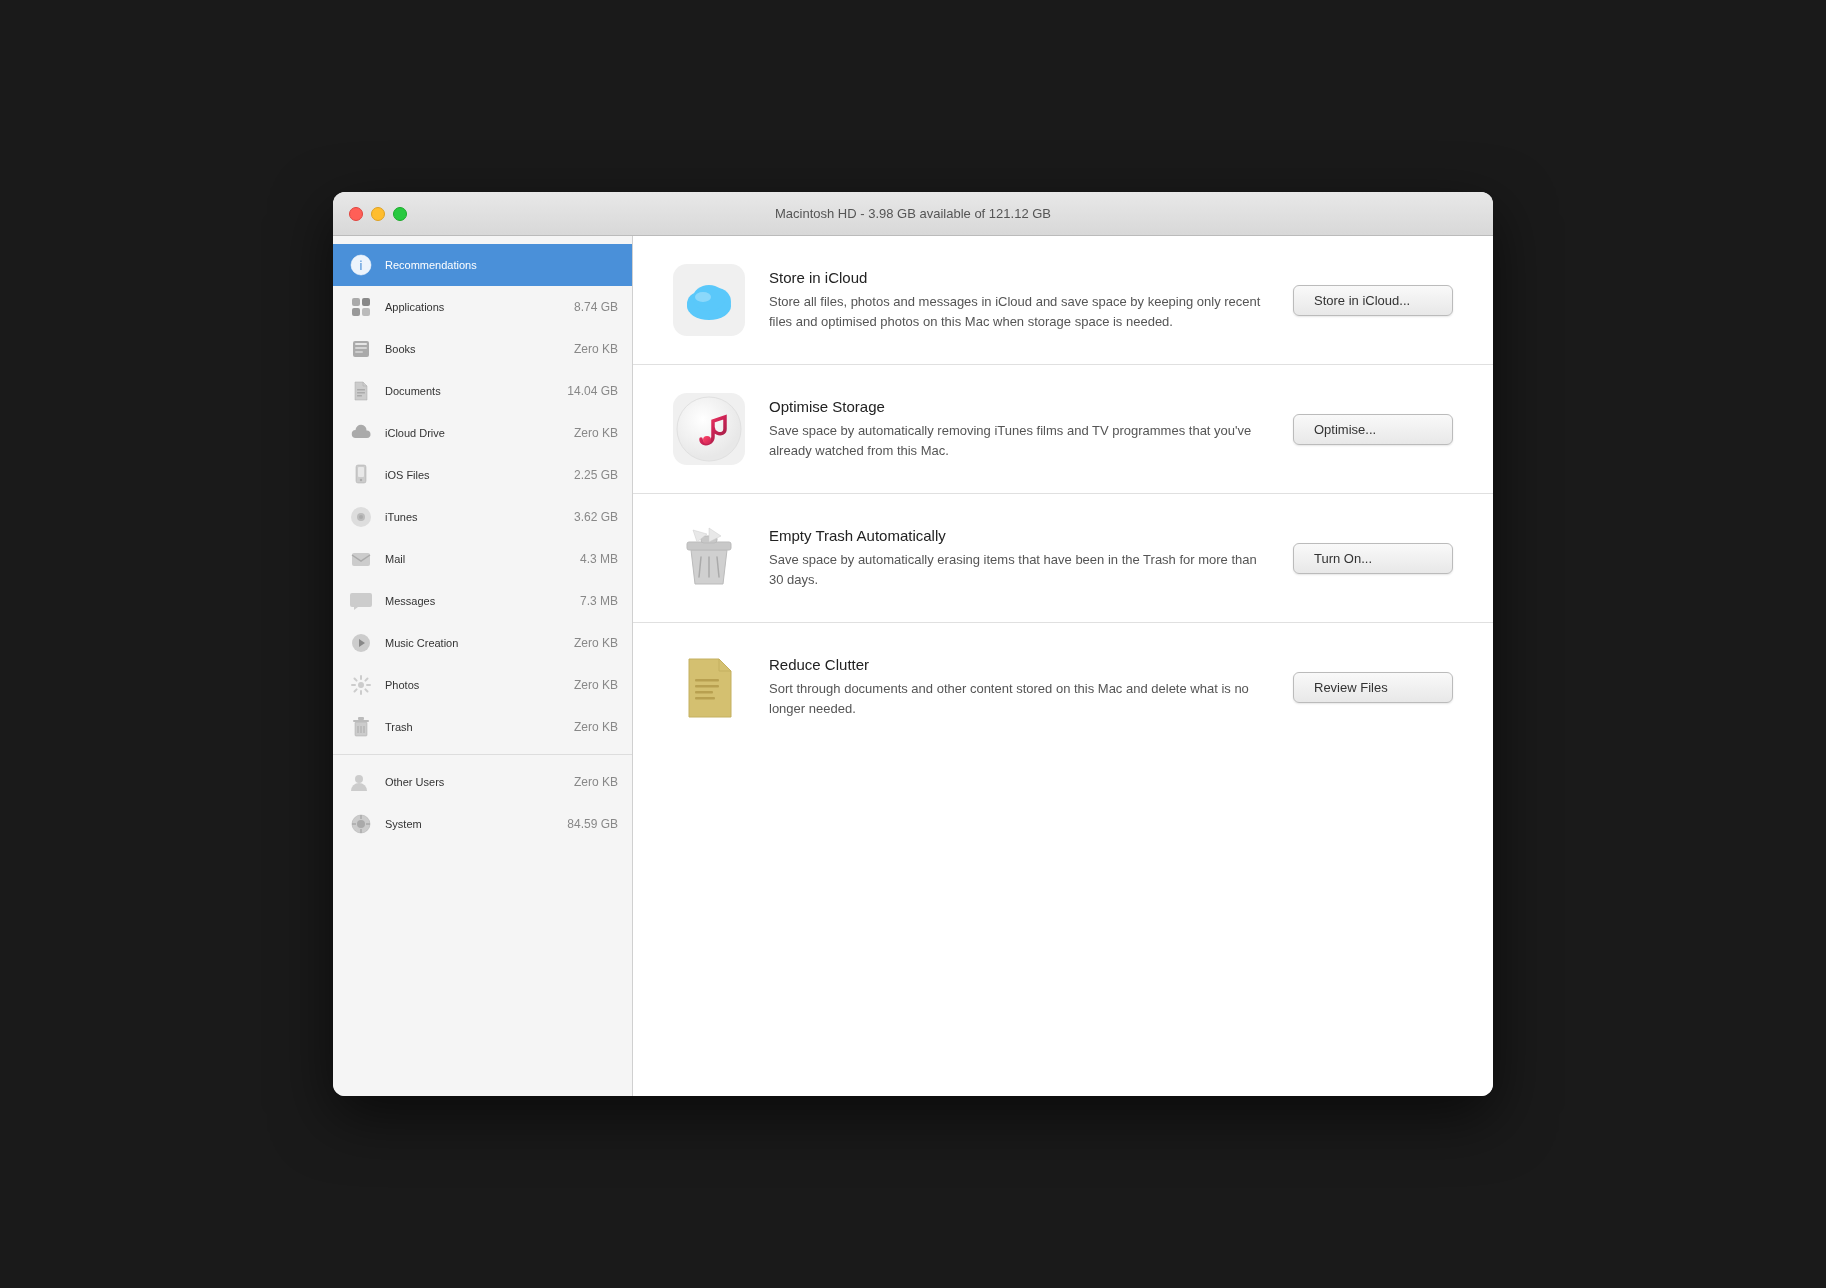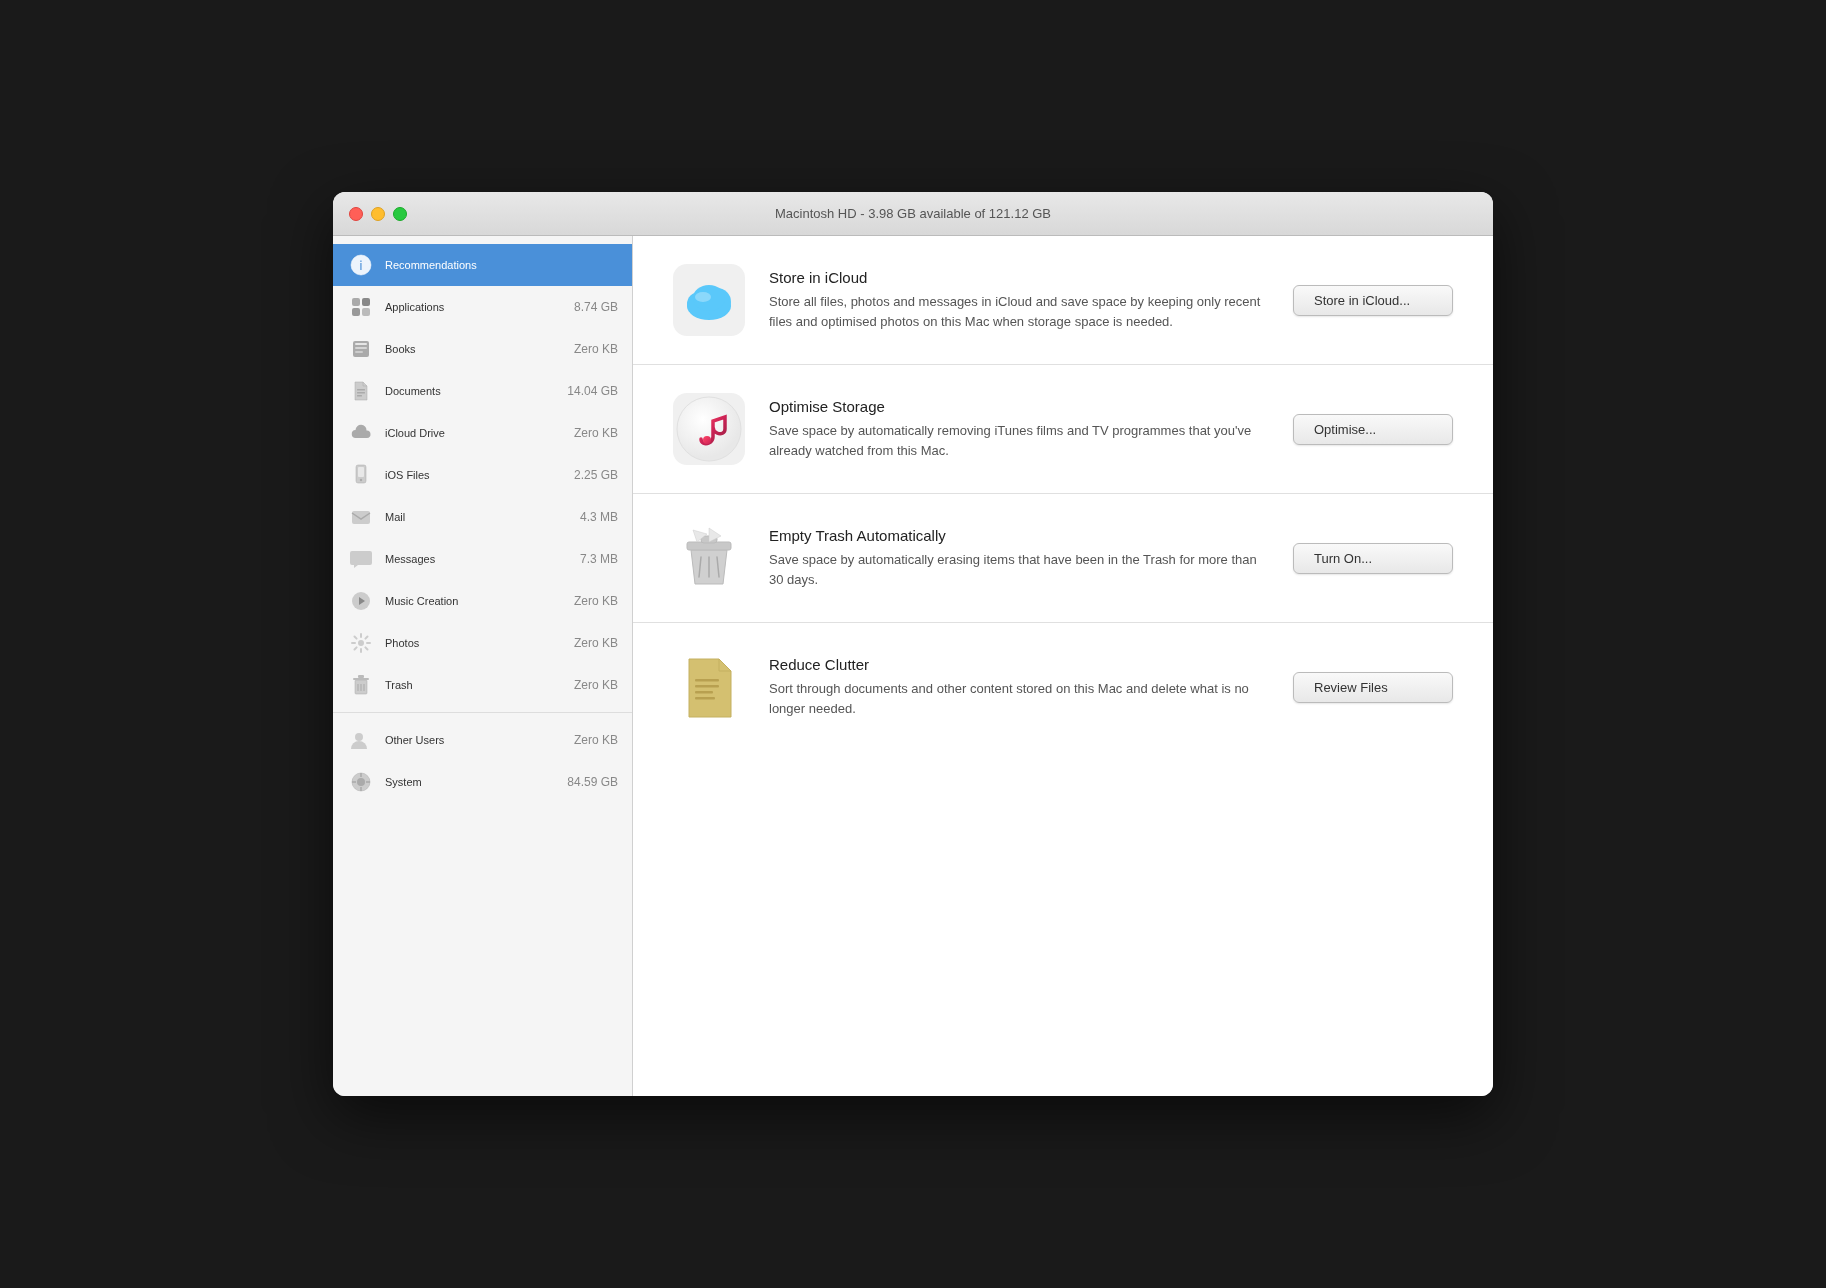--- a/index.html
+++ b/index.html
@@ -227,20 +227,31 @@
           <svg viewBox="0 0 22 22" fill="none">
             <rect x="6" y="1" width="10" height="18" rx="2" fill="#ccc" stroke="#aaa" stroke-width="0.5"></rect>
             <rect x="8" y="3" width="6" height="10" rx="1" fill="#e8e8e8"></rect>
             <circle cx="11" cy="16" r="1.2" fill="#aaa"></circle>
           </svg>
         </div>
         <span class="item-label">iOS Files</span>
         <span class="item-size">2.25 GB</span>
       </div>
 
+      <div class="sidebar-item">
+        <div class="item-icon">
+          <svg viewBox="0 0 22 22" fill="none">
+            <circle cx="11" cy="11" r="10" fill="#ddd"></circle>
+            <circle cx="11" cy="11" r="4" fill="#bbb"></circle>
+            <circle cx="11" cy="11" r="2" fill="#aaa"></circle>
+          </svg>
+        </div>
+        <span class="item-label">iTunes</span>
+        <span class="item-size">3.62 GB</span>
+      </div>
 
       <div class="sidebar-item">
         <div class="item-icon">
           <svg viewBox="0 0 22 22" fill="none">
             <rect x="2" y="5" width="18" height="13" rx="2" fill="#ccc"></rect>
             <path d="M2 7 l9 6 9-6" stroke="#aaa" stroke-width="1.5" fill="none"></path>
           </svg>
         </div>
         <span class="item-label">Mail</span>
         <span class="item-size">4.3 MB</span>

